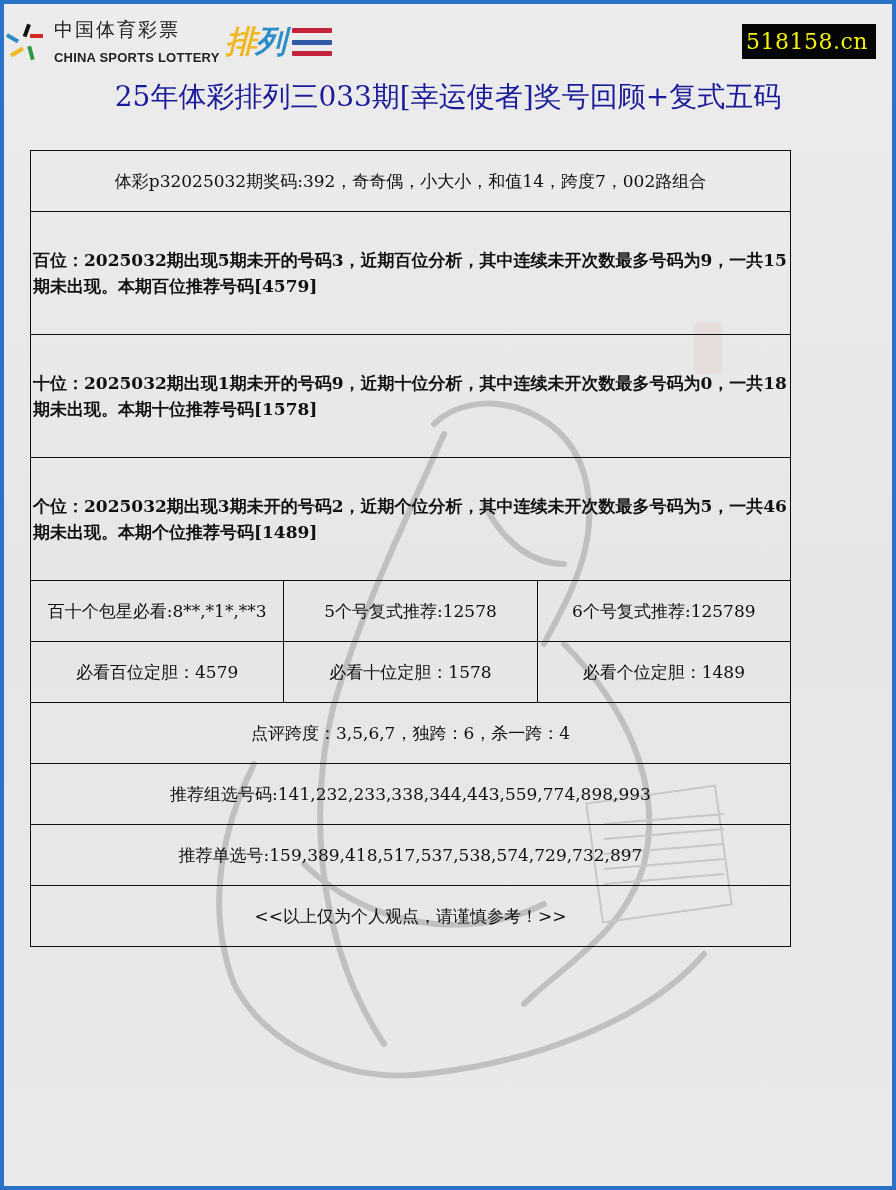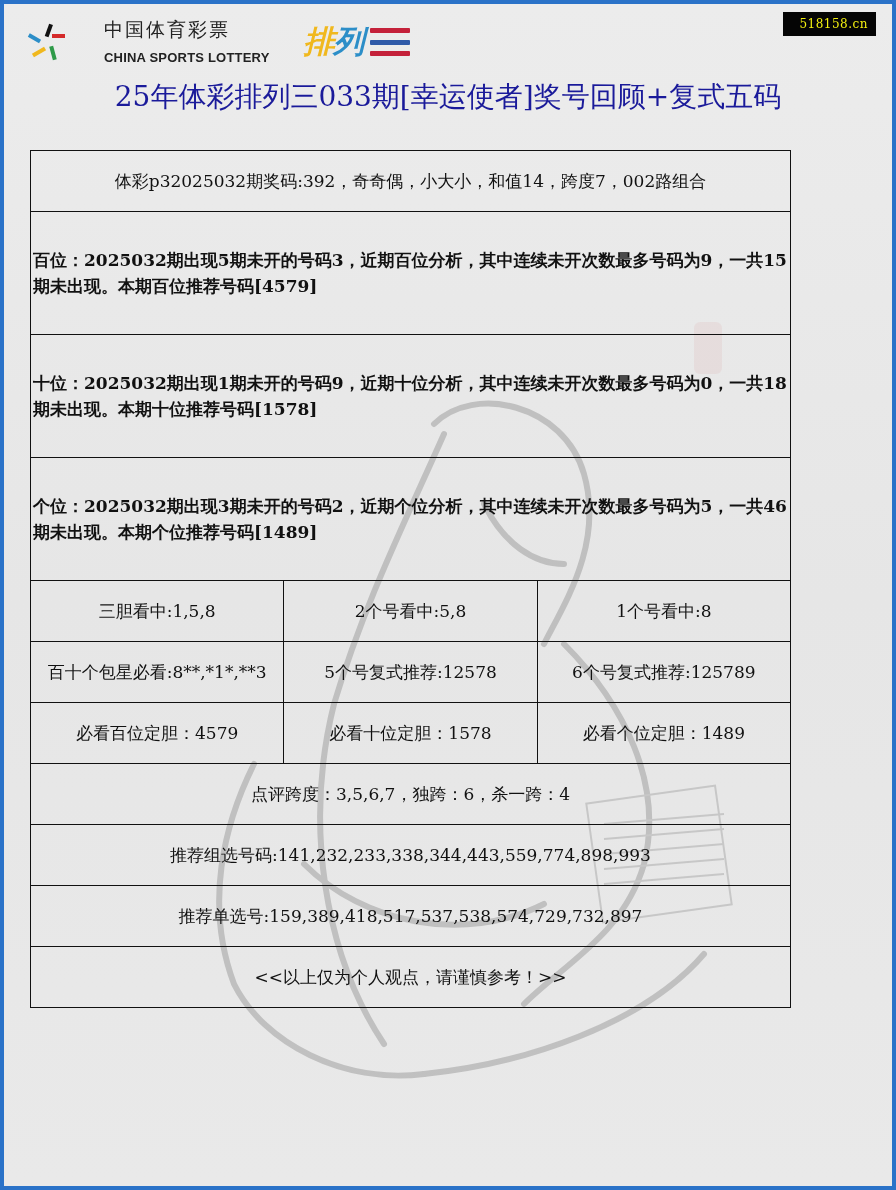--- a/index.html
+++ b/index.html
@@ -13,22 +13,22 @@
     width: 888px; height: 1182px;
     border: 4px solid #2a72c8;
     background: linear-gradient(180deg, #ececec 0%, #e6e6e6 50%, #e9e9e9 100%);
     overflow: hidden;
   }
   .bg-art {
     position: absolute; left: 0; top: 0; width: 888px; height: 1182px;
     pointer-events: none; opacity: 0.5;
   }
   .logo {
-    position: absolute; left: 22px; top: 16px; height: 44px;
-    display: flex; align-items: center; gap: 28px;
+    position: absolute; left: 0; top: 16px; height: 44px;
+    display: flex; align-items: center;
   }
   .logo-star { width: 44px; height: 44px; position: relative; }
   .logo-text { margin-left: 6px; display: flex; flex-direction: column; line-height: 1; }
   .logo-cn {
     font-family: "DejaVu Sans", sans-serif; font-size: 19px; color: #222;
     letter-spacing: 2px;
   }
   .logo-en {
     font-family: "Liberation Sans", sans-serif; font-weight: bold;
     font-size: 13px; color: #222; margin-top: 12px; letter-spacing: 0.2px;
@@ -37,24 +37,24 @@
     margin-left: 6px; display: flex; align-items: center;
     font-family: "DejaVu Sans", sans-serif; font-weight: bold; font-style: italic;
     font-size: 31px; letter-spacing: -1px;
   }
   .logo-brand .c1 { color: #f0b81e; }
   .logo-brand .c2 { color: #2c8ec8; }
   .logo-brand .san { display: inline-flex; flex-direction: column; justify-content: space-between; width: 40px; height: 28px; margin-left: 6px; }
   .logo-brand .san i { display: block; height: 5px; background: #c4213a; border-radius: 1px; }
   .logo-brand .san i:nth-child(2) { background: #2f5aa8; }
   .site-badge {
-    position: absolute; right: 16px; top: 8px;
+    position: absolute; right: 16px; top: 20px;
     background: #050505; color: #f3f010;
-    font-family: "DejaVu Serif", serif; font-size: 12px;
-    padding: 5px 8px 5px 16px; letter-spacing: 0.5px;
+    font-family: "DejaVu Serif", serif; font-size: 22px;
+    padding: 5px 8px 5px 4px; letter-spacing: 0.5px;
   }
   .page-title {
     position: absolute; left: 0; right: 0; top: 74px;
     text-align: center; color: #1a1a9a;
     font-family: "DejaVu Serif", "Liberation Serif", serif;
     font-size: 28px; letter-spacing: 0px;
   }
   table.info {
     position: absolute; left: 26px; top: 146px;
     width: 761px; border-collapse: collapse;
@@ -128,25 +128,20 @@
     <tr>
       <td colspan="3" class="para">百位：2025032期出现5期未开的号码3，近期百位分析，其中连续未开次数最多号码为9，一共15期未出现。本期百位推荐号码[4579]</td>
     </tr>
     <tr>
       <td colspan="3" class="para">十位：2025032期出现1期未开的号码9，近期十位分析，其中连续未开次数最多号码为0，一共18期未出现。本期十位推荐号码[1578]</td>
     </tr>
     <tr>
       <td colspan="3" class="para">个位：2025032期出现3期未开的号码2，近期个位分析，其中连续未开次数最多号码为5，一共46期未出现。本期个位推荐号码[1489]</td>
     </tr>
     <tr>
-      <td class="col">三胆看中:1,5,8</td>
-      <td class="col">2个号看中:5,8</td>
-      <td class="col">1个号看中:8</td>
-    </tr>
-    <tr>
       <td class="col">百十个包星必看:8**,*1*,**3</td>
       <td class="col">5个号复式推荐:12578</td>
       <td class="col">6个号复式推荐:125789</td>
     </tr>
     <tr>
       <td class="col">必看百位定胆：4579</td>
       <td class="col">必看十位定胆：1578</td>
       <td class="col">必看个位定胆：1489</td>
     </tr>
     <tr>

